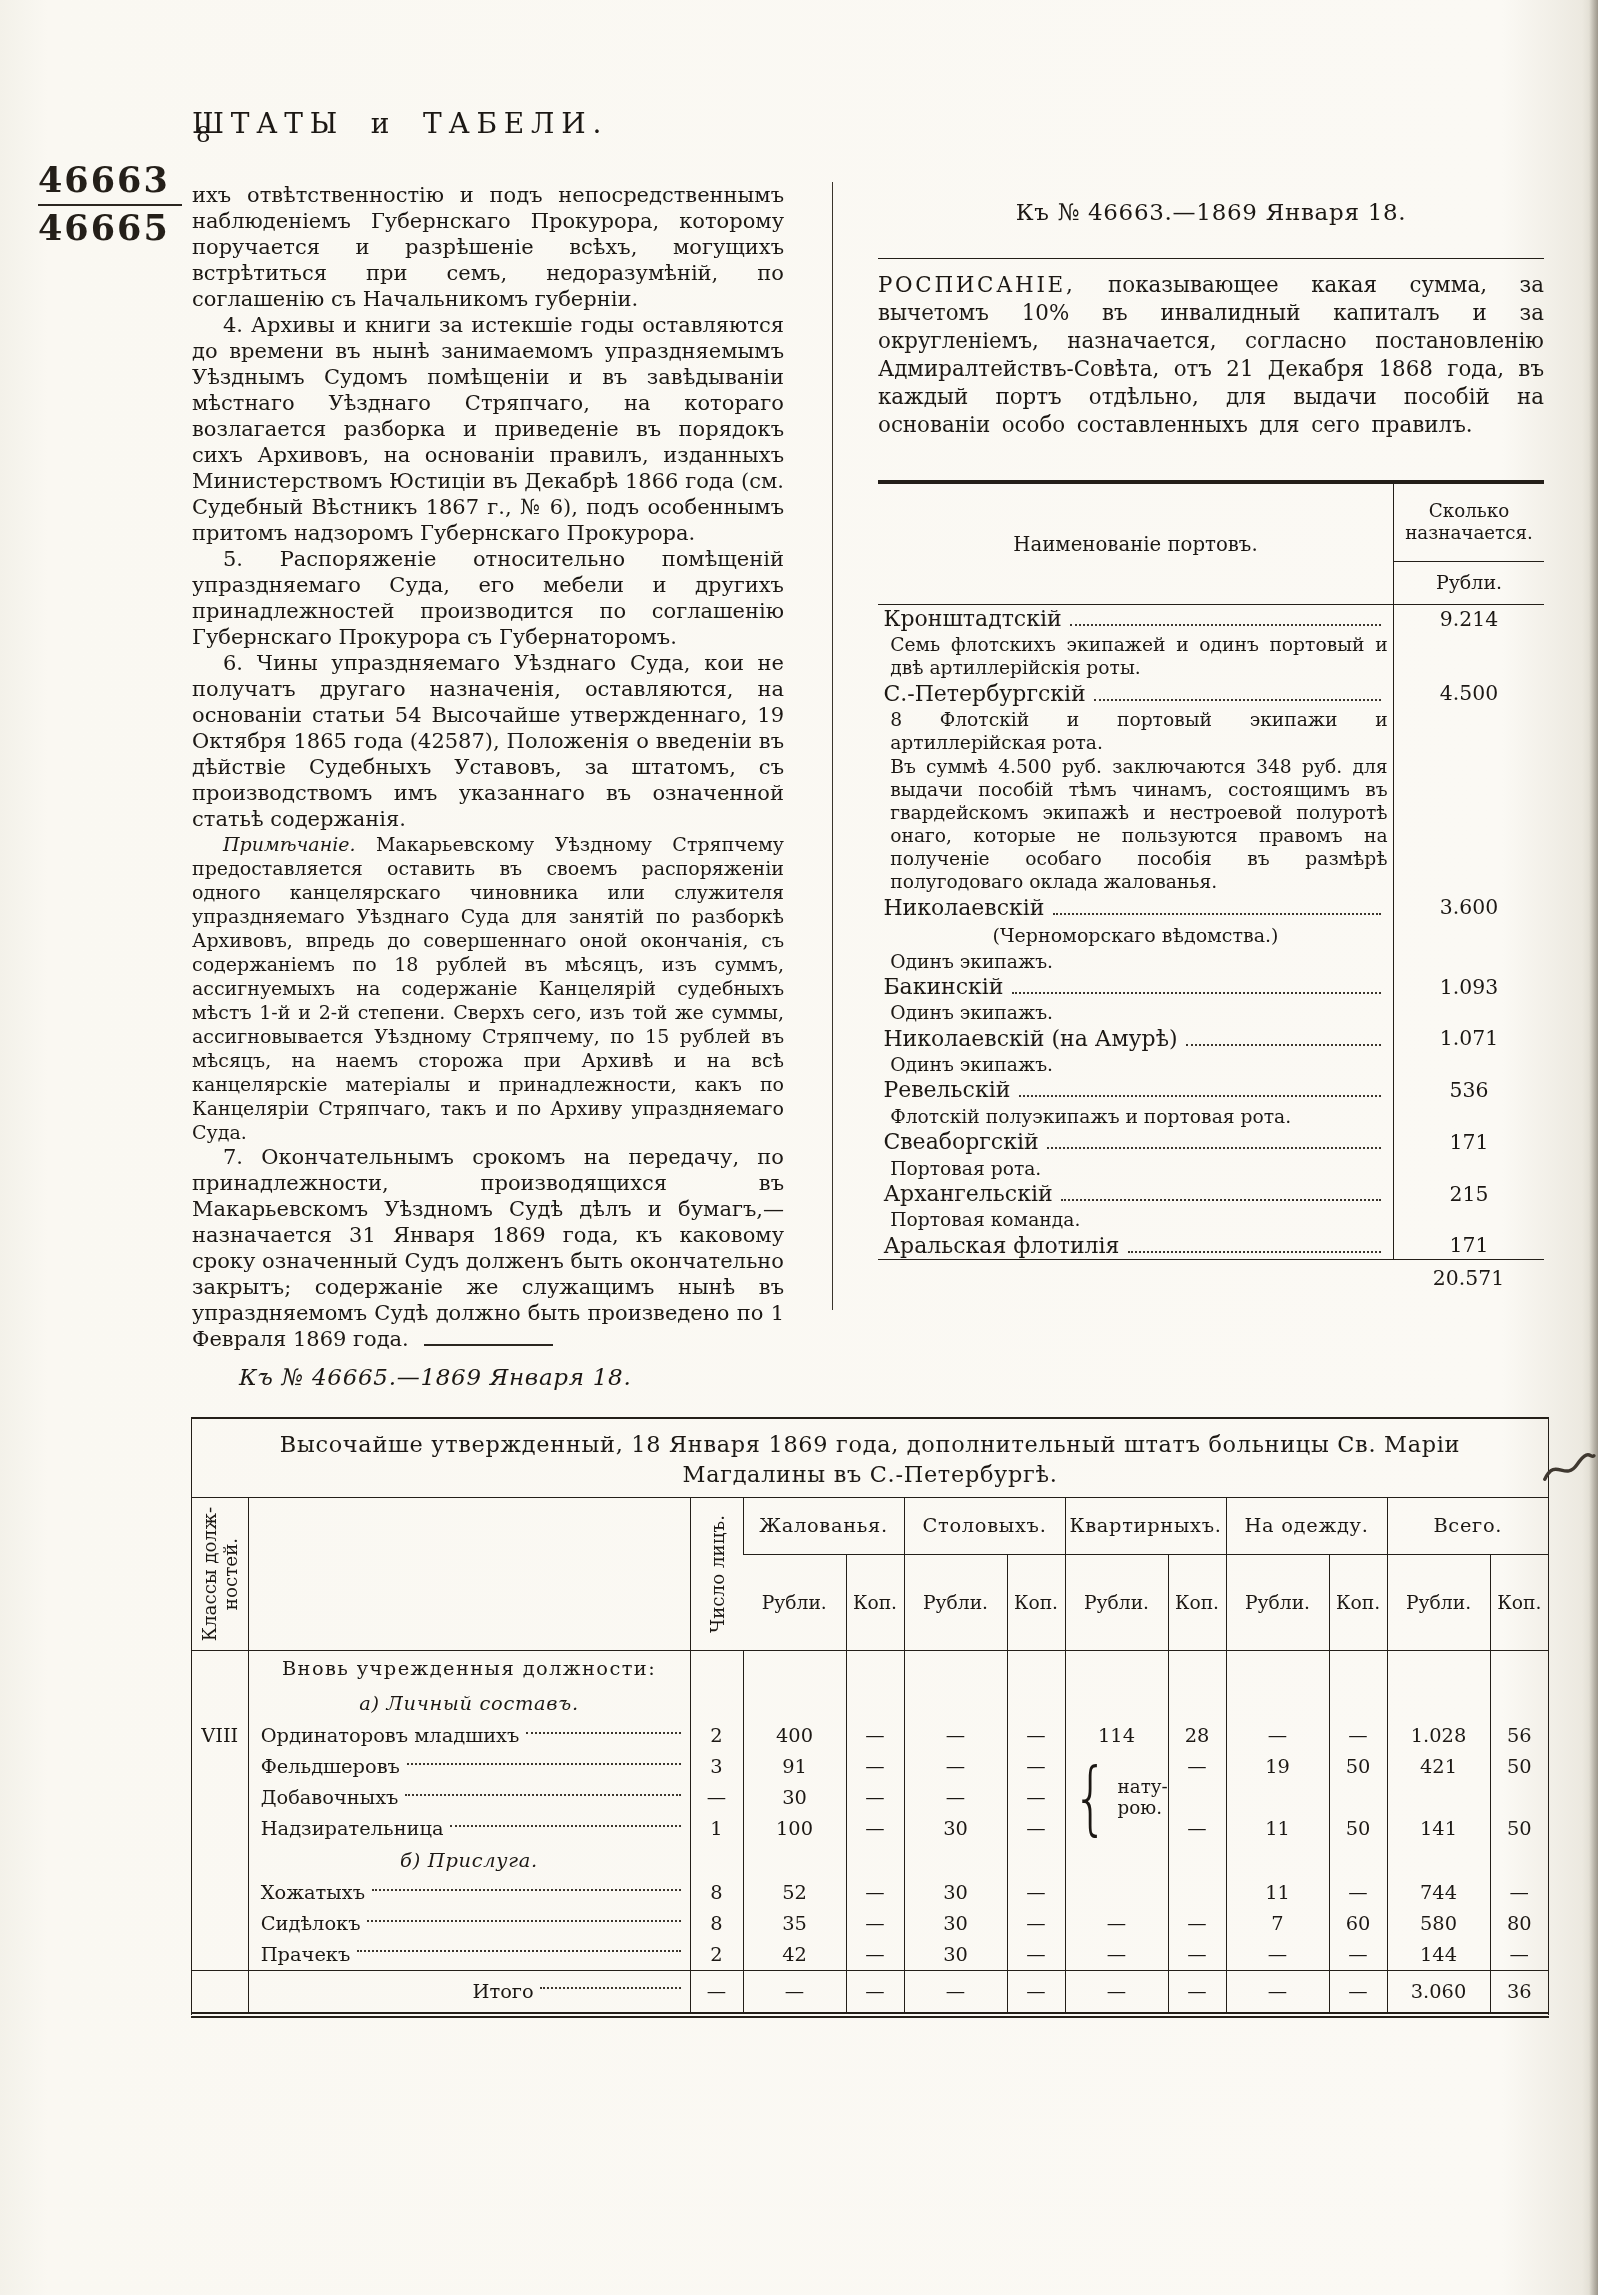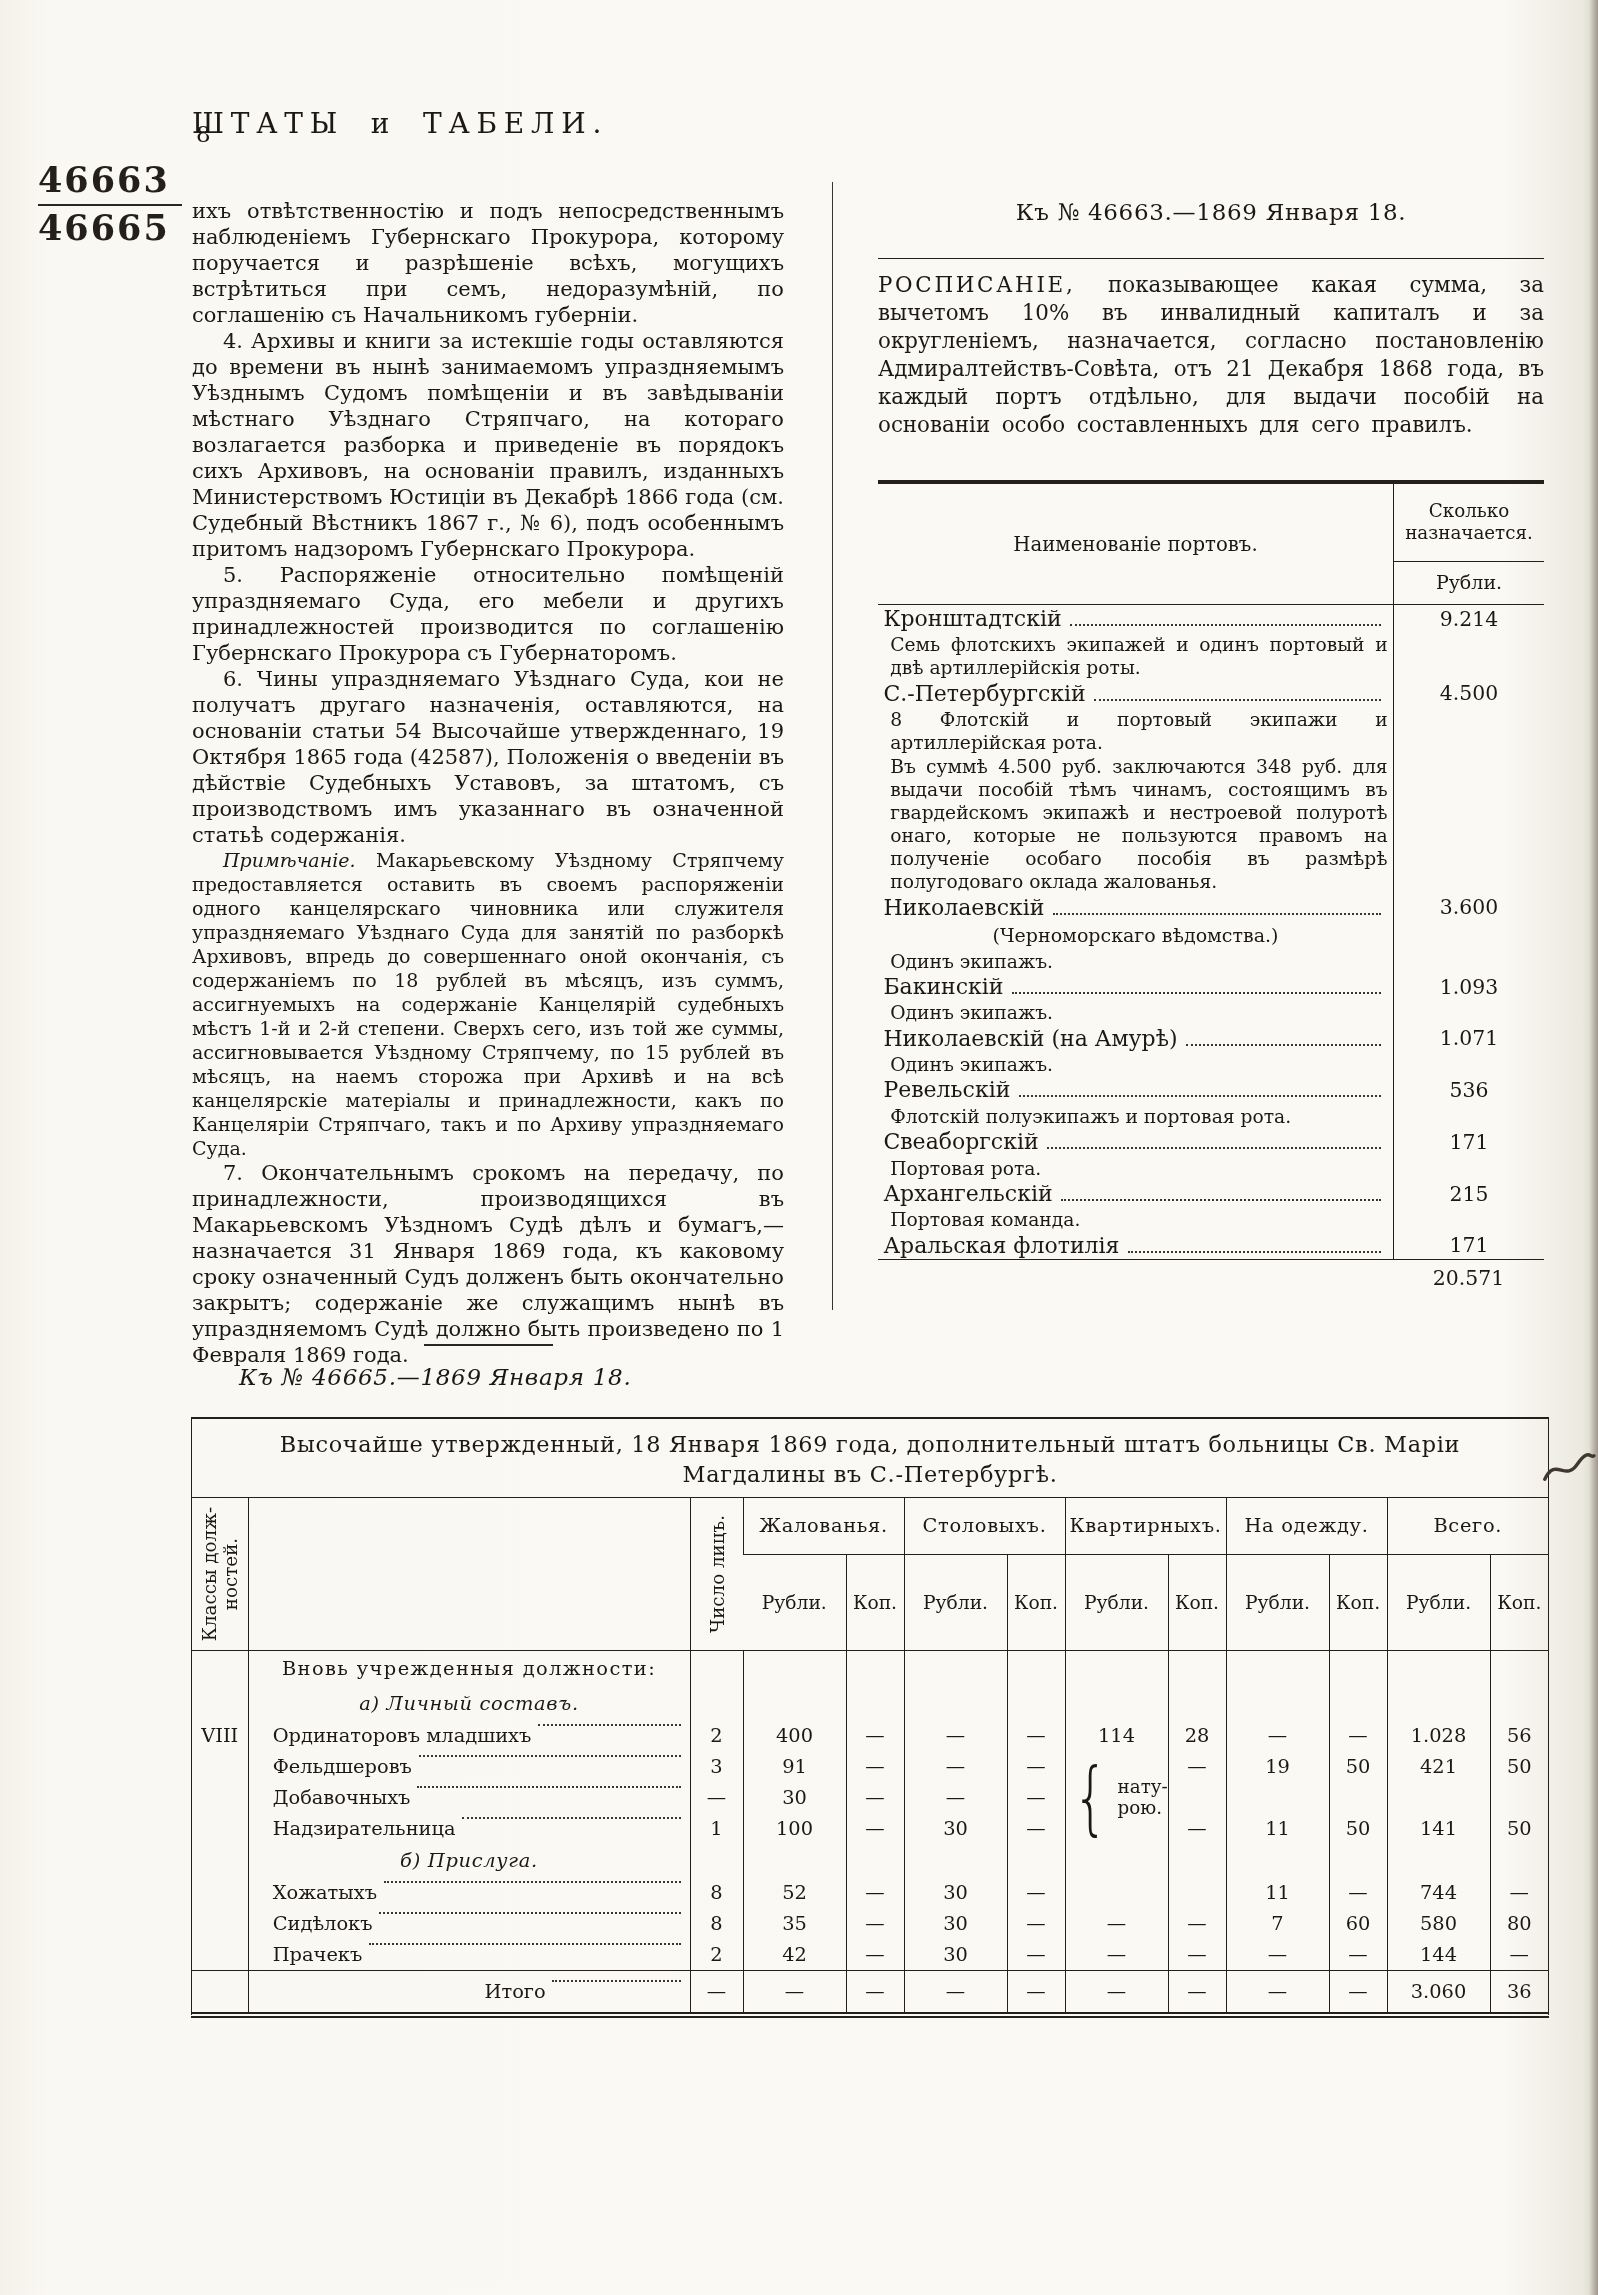--- a/index.html
+++ b/index.html
@@ -16,21 +16,21 @@
   .page-head { position:absolute; left:192px; top:107px; width:1355px; }
   .page-num { position:absolute; left:4.1px; top:13.6px; font-size:23px; }
   .page-title { display:block; text-align:left; font-size:28px; letter-spacing:6.8px; word-spacing:11px; }
 
   
   .margin-nums { position:absolute; left:38px; top:159px; width:151px; }
   .mn { font-size:35px; font-weight:bold; letter-spacing:2px; line-height:42px; color:#241f19; }
   .mn-rule { border-top:2.7px solid #2b2620; width:144px; margin:2.7px 0 1.4px; }
 
   
-  .col-left { position:absolute; left:192px; top:198px; width:592px;
+  .col-left { position:absolute; left:192px; top:182px; width:592px;
     font-size:21px; line-height:26px; text-align:justify; }
   .col-left p { text-indent:31px; }
   .col-left p.no-indent { text-indent:0; }
   .col-left p.prim { font-size:19px; line-height:24px; }
   .col-divider { position:absolute; left:832px; top:182px; width:1.4px; height:1128px; background:#3a332b; }
 
   .short-rule { position:absolute; left:424px; top:1344px; width:129px; border-top:2px solid #2b2620; }
 
   
   .col-right { position:absolute; left:878px; top:197px; width:666px; }
@@ -76,21 +76,21 @@
     text-align:center; font-size:18.3px; line-height:21px; }
   .st tbody td { font-size:19.4px; text-align:center; }
   .st tbody tr.st-sec { height:37px; }
   .st tbody tr.st-ital { height:33px; }
   .st tbody tr.st-data { height:31px; }
   .st tbody tr.st-total { height:42px; }
   .st tbody tr.st-total td { border-top:1.4px solid #241f19; }
   .st td.st-label { text-align:left; }
   .st-sec td.st-label { text-align:center; letter-spacing:1.4px; }
   .st-ital td.st-label { font-style:italic; letter-spacing:0.7px; }
-  .lblflex { display:flex; align-items:flex-start; padding:0 5.4px 0 12.2px;margin-left:12px; }
+  .lblflex { display:flex; align-items:center; padding:0 5.4px 0 12.2px; }
   .lblflex .leader { margin:0 2.7px 6.1px 6.8px; }
   .lblflex.itogo { padding-left:224px; }
   .st-brace { text-align:center; }
   .bwrap { display:flex; align-items:center; justify-content:center; gap:1.4px; }
   .bchar { font-size:80px; line-height:0.9; transform:scaleX(.7); font-family:"DejaVu Sans","Liberation Sans",sans-serif; font-weight:200; }
   .btxt { font-size:18.3px; line-height:20.4px; white-space:pre-line; text-align:left; }
 
   .ink { position:absolute; left:1542px; top:1451px; width:54px; height:35px; }
 </style>
 </head>

